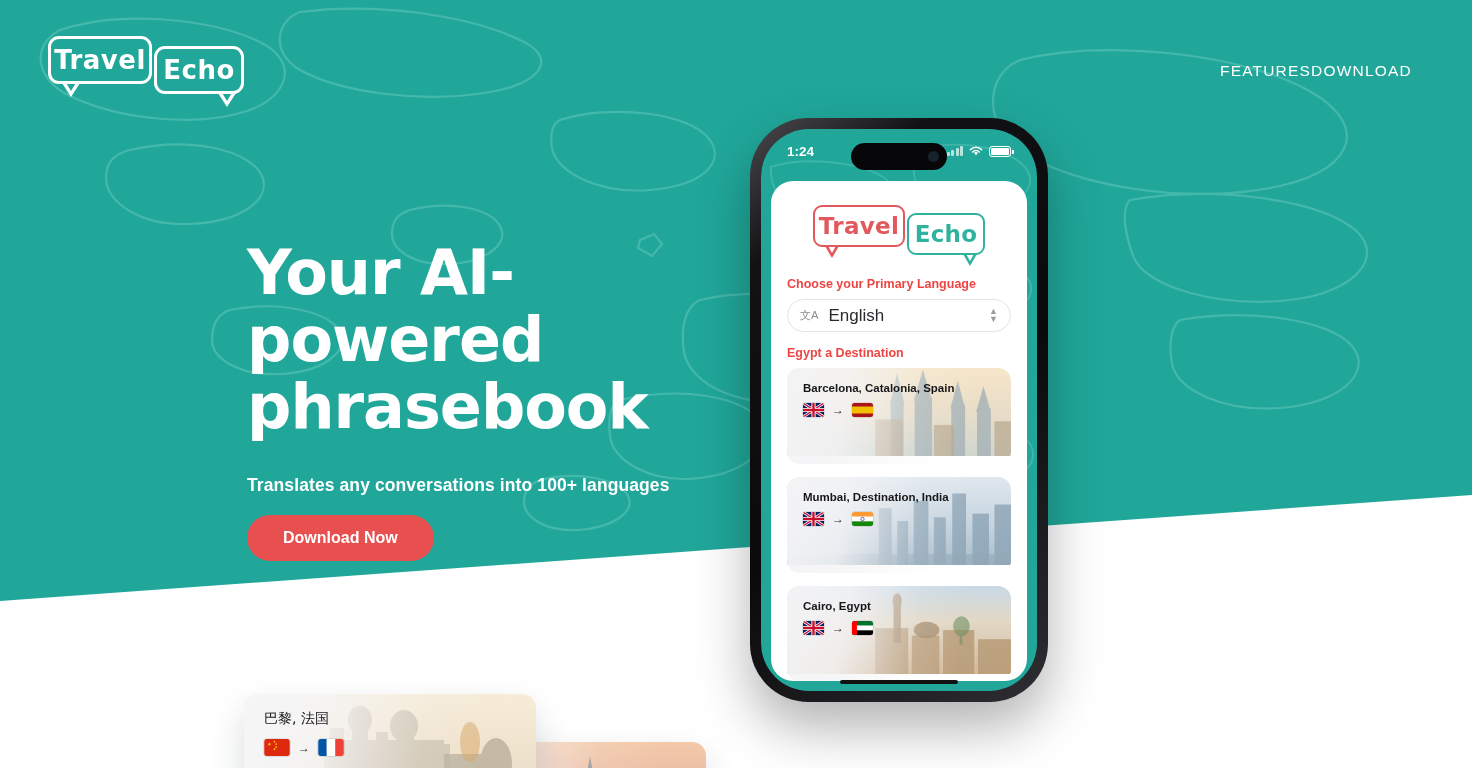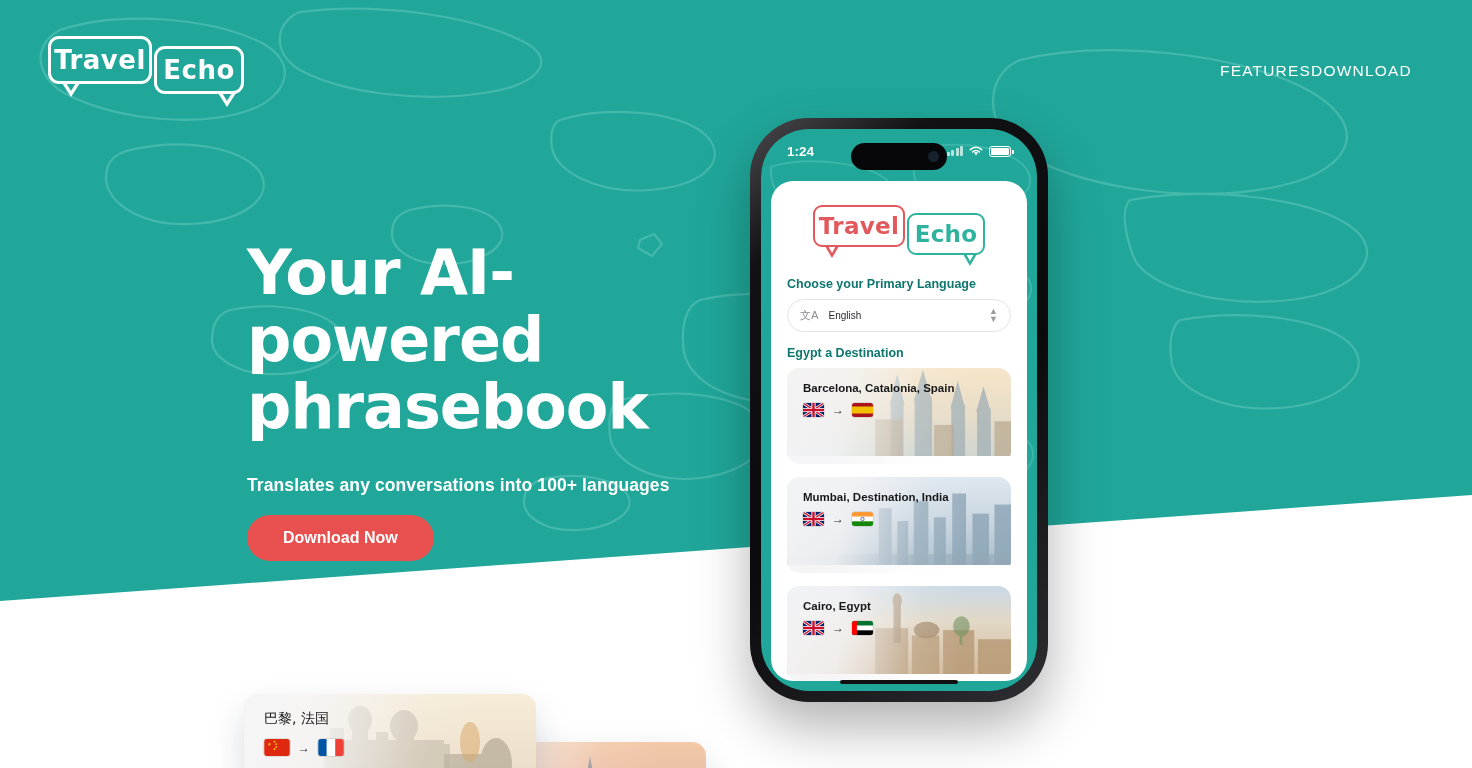--- a/index.html
+++ b/index.html
@@ -130,27 +130,27 @@
   .ab1 span { color:#e1595c; }
   .ab2 { left:94px; top:8px; width:78px; height:42px; border-color:#2fb39f; }
   .ab2 span { color:#2fb39f; }
   .atail { position:absolute; width:0;height:0;border-left:7px solid transparent;border-right:7px solid transparent; }
   .at1 { left:12px; top:41px; border-top:12px solid #e1595c; }
   .at2 { left:150px; top:49px; border-top:12px solid #2fb39f; }
   .atail-in { position:absolute; width:0;height:0;border-left:5px solid transparent;border-right:5px solid transparent;border-top:9px solid #fff; }
   .ati1 { left:14px; top:39px; }
   .ati2 { left:152px; top:47px; }
 
-  .app-label { font-size: 12.5px; font-weight: 700; color: #0f766e; margin-bottom: 8px; }
+  .app-label { font-size: 12.5px; font-weight: 700; color: #ef4444; margin-bottom: 8px; }
   .lang-select {
     display:flex; align-items:center; gap:10px;
     height: 33px; border:1px solid #e3e3e6; border-radius: 17px;
     padding: 0 12px; background:#fff; margin-bottom: 14px;
   }
-  .lang-select .txt { font-size: 10px; color:#2a2a2e; flex:1; }
+  .lang-select .txt { font-size: 17px; color:#2a2a2e; flex:1; }
   .tr-icon { font-size: 11px; color:#8a8a90; font-family:"DejaVu Sans", sans-serif; }
   .chev { display:flex; flex-direction:column; gap:2px; color:#9a9aa0; line-height:.6; font-size:9px; }
 
   .dest { position:relative; border-radius:13px; overflow:hidden; height:96px; margin-bottom:13px; }
   .dest .photo { position:absolute; inset:0; }
   .dest .fade {
     position:absolute; inset:0;
     background: linear-gradient(100deg,rgba(244,244,246,.97) 0%,rgba(244,244,246,.85) 26%,rgba(244,244,246,.15) 58%,rgba(244,244,246,0) 78%);
   }
   .dest .body { position:relative; padding:14px 0 0 16px; }

